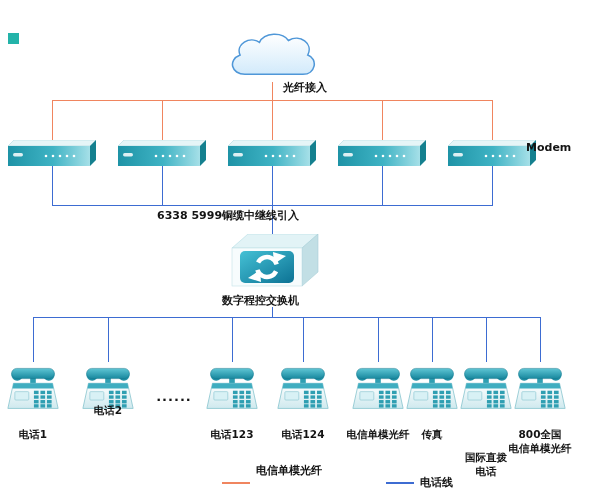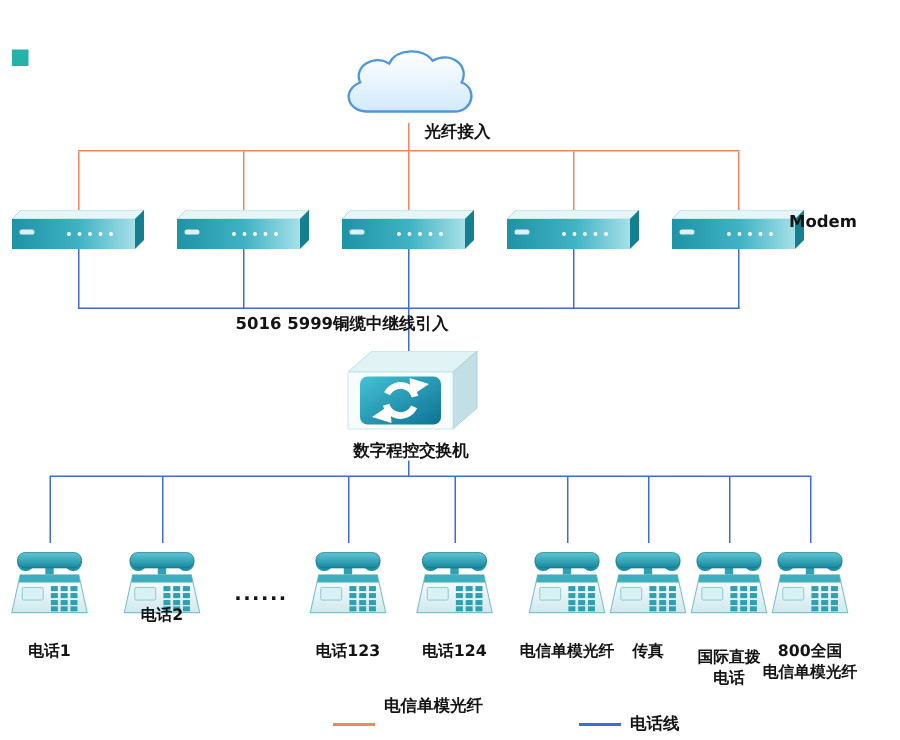--- a/index.html
+++ b/index.html
@@ -12,21 +12,21 @@
   .plabel{position:absolute;width:72px;font-size:10.5px;font-weight:bold;color:#141414;
           text-align:center;white-space:pre-line;line-height:1.3;}
   .cloud{position:absolute;left:222px;top:26px;width:100px;height:58px;}
   .cloud svg{width:100%;height:100%;display:block;}
   .cloud-label{position:absolute;left:0;top:22px;width:100%;text-align:center;
                font-size:12px;font-weight:bold;color:#141414;}
   .modem{position:absolute;top:140px;width:88px;height:26px;}
   .modem svg,.phone svg,.switch svg{width:100%;height:100%;display:block;}
   .phone{position:absolute;top:360px;width:56px;height:54px;}
   .switch{position:absolute;left:224px;top:234px;width:100px;height:62px;}
-  .switch-label{left:222px;top:294px;width:104px;text-align:center;white-space:nowrap;}
+  .switch-label{left:222px;top:294px;width:104px;white-space:nowrap;}
   .dots{position:absolute;left:146px;top:389px;width:56px;text-align:center;
         font-size:13px;font-weight:bold;letter-spacing:1px;color:#141414;}
   .legend-swatch{position:absolute;width:28px;height:2px;top:482px;}
   .corner-mark{position:absolute;left:8px;top:33px;width:11px;height:11px;background:#23b3a9;}
 </style>
 </head>
 <body>
 
 <svg width="0" height="0" style="position:absolute" aria-hidden="true">
   <defs>
@@ -152,21 +152,21 @@
   <div class="lbl" style="left:526px;top:141px">Modem</div>
 
   <div class="line phone-line" style="left: 52px; top: 166px; width: 1px; height: 40px; background: rgb(61, 108, 210);"></div>
   <div class="line phone-line" style="left: 162px; top: 166px; width: 1px; height: 40px; background: rgb(61, 108, 210);"></div>
   <div class="line phone-line" style="left: 272px; top: 166px; width: 1px; height: 40px; background: rgb(61, 108, 210);"></div>
   <div class="line phone-line" style="left: 382px; top: 166px; width: 1px; height: 40px; background: rgb(61, 108, 210);"></div>
   <div class="line phone-line" style="left: 492px; top: 166px; width: 1px; height: 40px; background: rgb(61, 108, 210);"></div>
   <div class="line phone-line" style="left: 52px; top: 205px; width: 441px; height: 1px; background: rgb(61, 108, 210);"></div>
   <div class="line phone-line" style="left: 272px; top: 206px; width: 1px; height: 30px; background: rgb(61, 108, 210);"></div>
 
-  <div class="lbl" style="left:157px;top:209px">5016 5999铜缆中继线引入</div>
+  <div class="lbl" style="left:157px;top:209px">6338 5999铜缆中继线引入</div>
 
   <div class="switch">
     <svg viewBox="0 0 100 62">
         <use href="#switch-sym" xlink:href="#switch-sym"></use>
       </svg>
   </div>
   <div class="lbl switch-label">数字程控交换机</div>
 
   <div class="line phone-line" style="left: 272px; top: 307px; width: 1px; height: 11px; background: rgb(61, 108, 210);"></div>
   <div class="line phone-line" style="left: 33px; top: 317px; width: 508px; height: 1px; background: rgb(61, 108, 210);"></div>
@@ -221,21 +221,21 @@
     </div>
 
   <div class="dots">......</div>
 
   <div class="plabel" style="left:-3px;top:428px">电话1</div>
   <div class="plabel" style="left:72px;top:404px">电话2</div>
   <div class="plabel" style="left:196px;top:428px">电话123</div>
   <div class="plabel" style="left:267px;top:428px">电话124</div>
   <div class="plabel" style="left:342px;top:428px">电信单模光纤</div>
   <div class="plabel" style="left:396px;top:428px">传真</div>
-  <div class="plabel" style="left:450px;top:432px">国际直拨
+  <div class="plabel" style="left:450px;top:451px">国际直拨
 电话</div>
   <div class="plabel" style="left:504px;top:428px">800全国
 电信单模光纤</div>
 
   <div class="legend-swatch" style="left: 222px; background: rgb(240, 133, 95);"></div>
   <div class="lbl" style="left:256px;top:464px">电信单模光纤</div>
   <div class="legend-swatch" style="left: 386px; background: rgb(61, 108, 210);"></div>
   <div class="lbl" style="left:420px;top:476px">电话线</div>
 
 </div>

